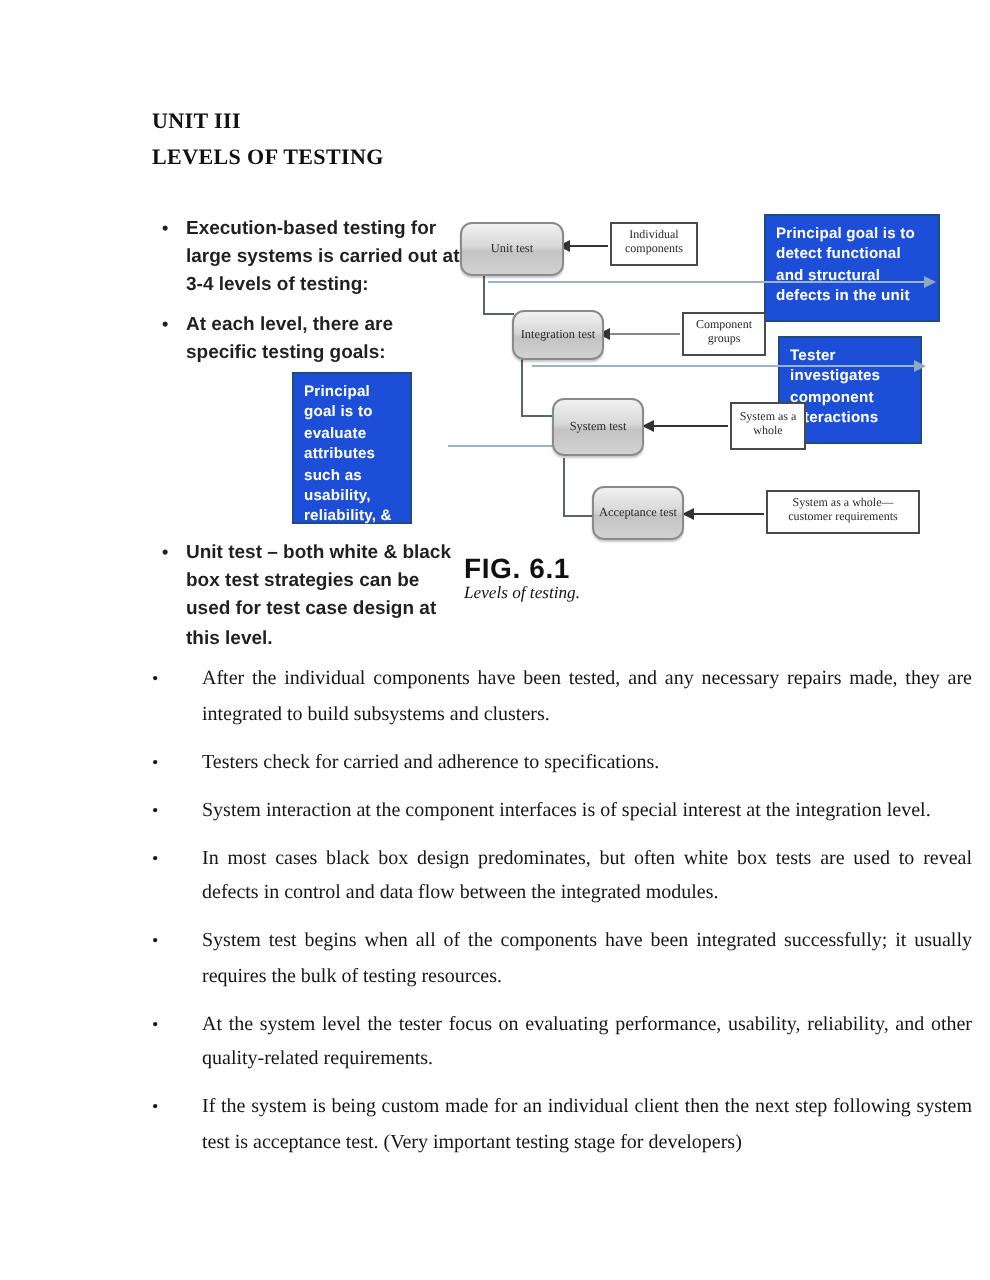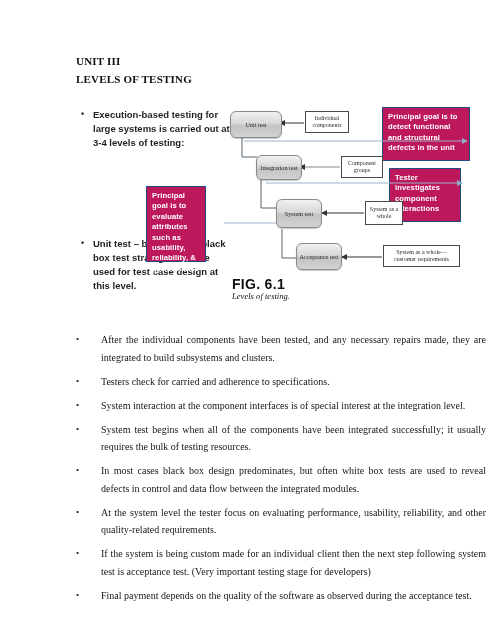--- a/index.html
+++ b/index.html
@@ -66,21 +66,21 @@
     font-size: 9px;
     color: #231f20;
   }
   .slide-bullet.b3 {
     margin-top: 86px;
   }
 
   
   .callout {
     position: absolute;
-    background: #be185d;
+    background: #1d4ed8;
     border: 1px solid #1F4C80;
     color: #ffffff;
     font-family: "Liberation Sans", sans-serif;
     font-weight: bold;
     font-size: 7.6px;
     line-height: 10.4px;
     padding: 4px 5px 5px 5px;
     box-sizing: border-box;
     letter-spacing: 0.1px;
   }
@@ -204,20 +204,21 @@
 
 <div class="page">
 
   <div class="heading-block">
     <div class="heading-line">UNIT III</div>
     <div class="heading-line">LEVELS OF TESTING</div>
   </div>
 
   <div class="slide-bullets">
     <div class="slide-bullet b1">Execution-based testing for large systems is carried out at 3-4 levels of testing:</div>
+    <div class="slide-bullet b2">At each level, there are specific testing goals:</div>
     <div class="slide-bullet b3">Unit test – both white &amp; black box test strategies can be used for test case design at this level.</div>
   </div>
 
   <div class="callout" id="callout-evaluate">Principal goal is  to evaluate attributes such as usability, reliability, &amp; performance</div>
   <div class="callout" id="callout-detect">Principal goal is to detect functional and structural defects in the unit</div>
   <div class="callout" id="callout-tester">Tester investigates component interactions</div>
 
   <div class="figure">
 
     <svg width="260" height="175" viewBox="0 0 260 175">
@@ -259,20 +260,19 @@
 
   <div class="fig-caption">
     <div class="fig-num">FIG. 6.1</div>
     <div class="fig-title">Levels of testing.</div>
   </div>
 
   <div class="body-list">
     <div class="body-item">After the individual components have been tested, and any necessary repairs made, they are integrated to build subsystems and clusters.</div>
     <div class="body-item">Testers check for carried and adherence to specifications.</div>
     <div class="body-item">System interaction at the component interfaces is of special interest at the integration level.</div>
+    <div class="body-item">In most cases black box design predominates, but often white box tests are used to reveal defects in control and data flow between the integrated modules.</div>
     <div class="body-item">System test begins when all of the components have been integrated successfully; it usually requires the bulk of testing resources.</div>
-    <div class="body-item">In most cases black box design predominates, but often white box tests are used to reveal defects in control and data flow between the integrated modules.</div>
     <div class="body-item">At the system level the tester focus on evaluating performance, usability, reliability, and other quality-related requirements.</div>
     <div class="body-item">If the system is being custom made for an individual client then the next step following system test is acceptance test. (Very important testing stage for developers)</div>
-    <div class="body-item">Final payment depends on the quality of the software as observed during the acceptance test.</div>
   </div>
 
 </div>
 
 </body></html>

